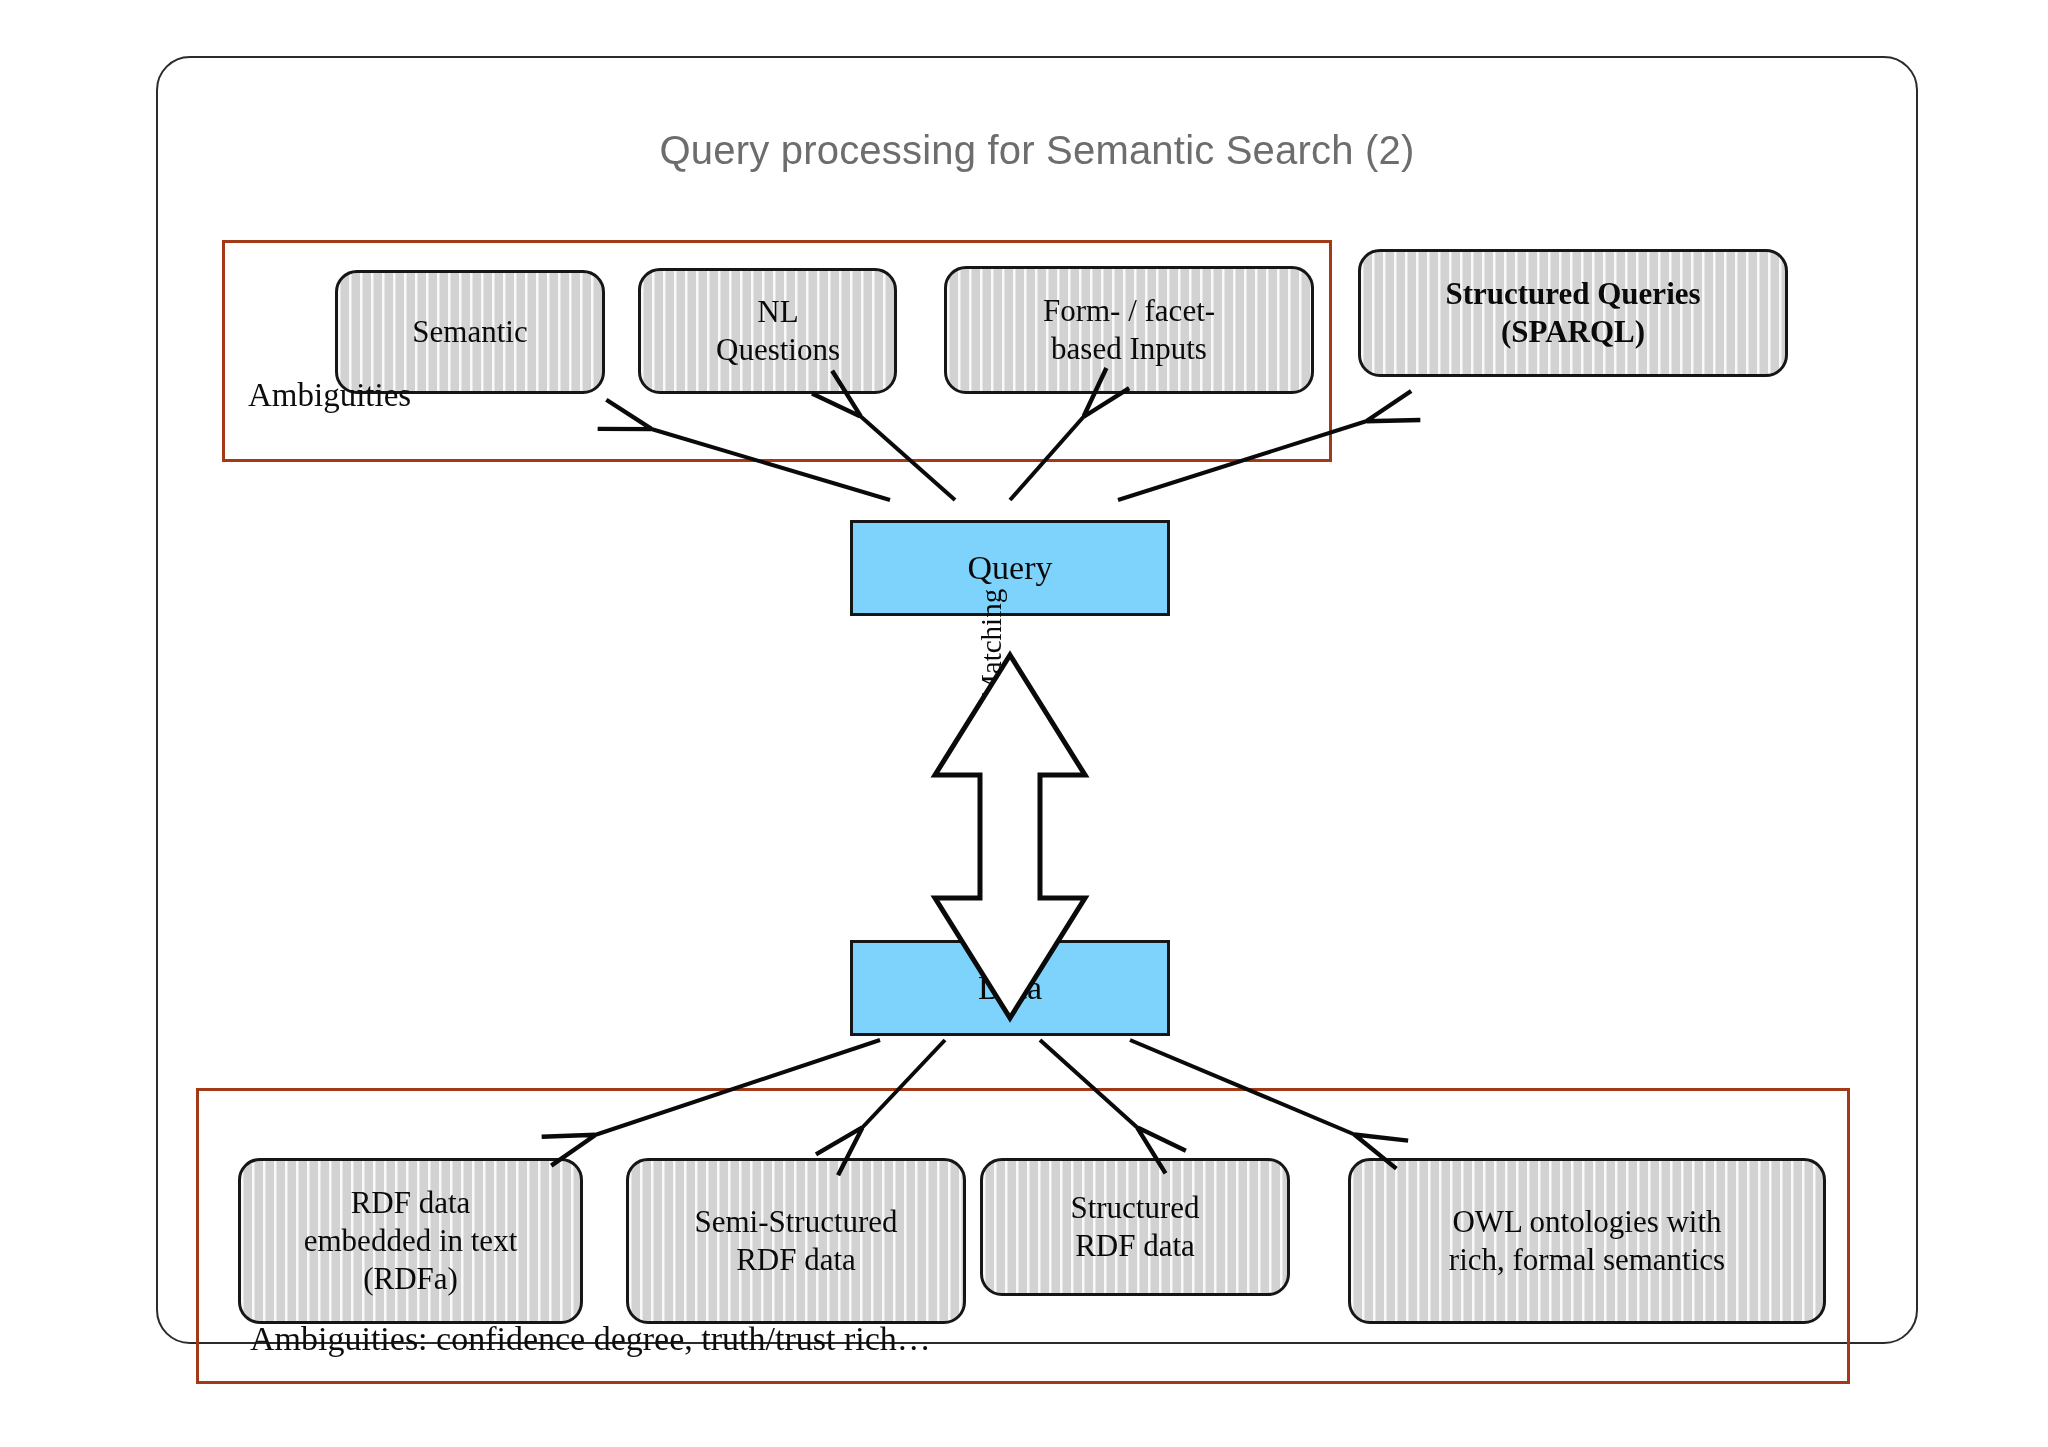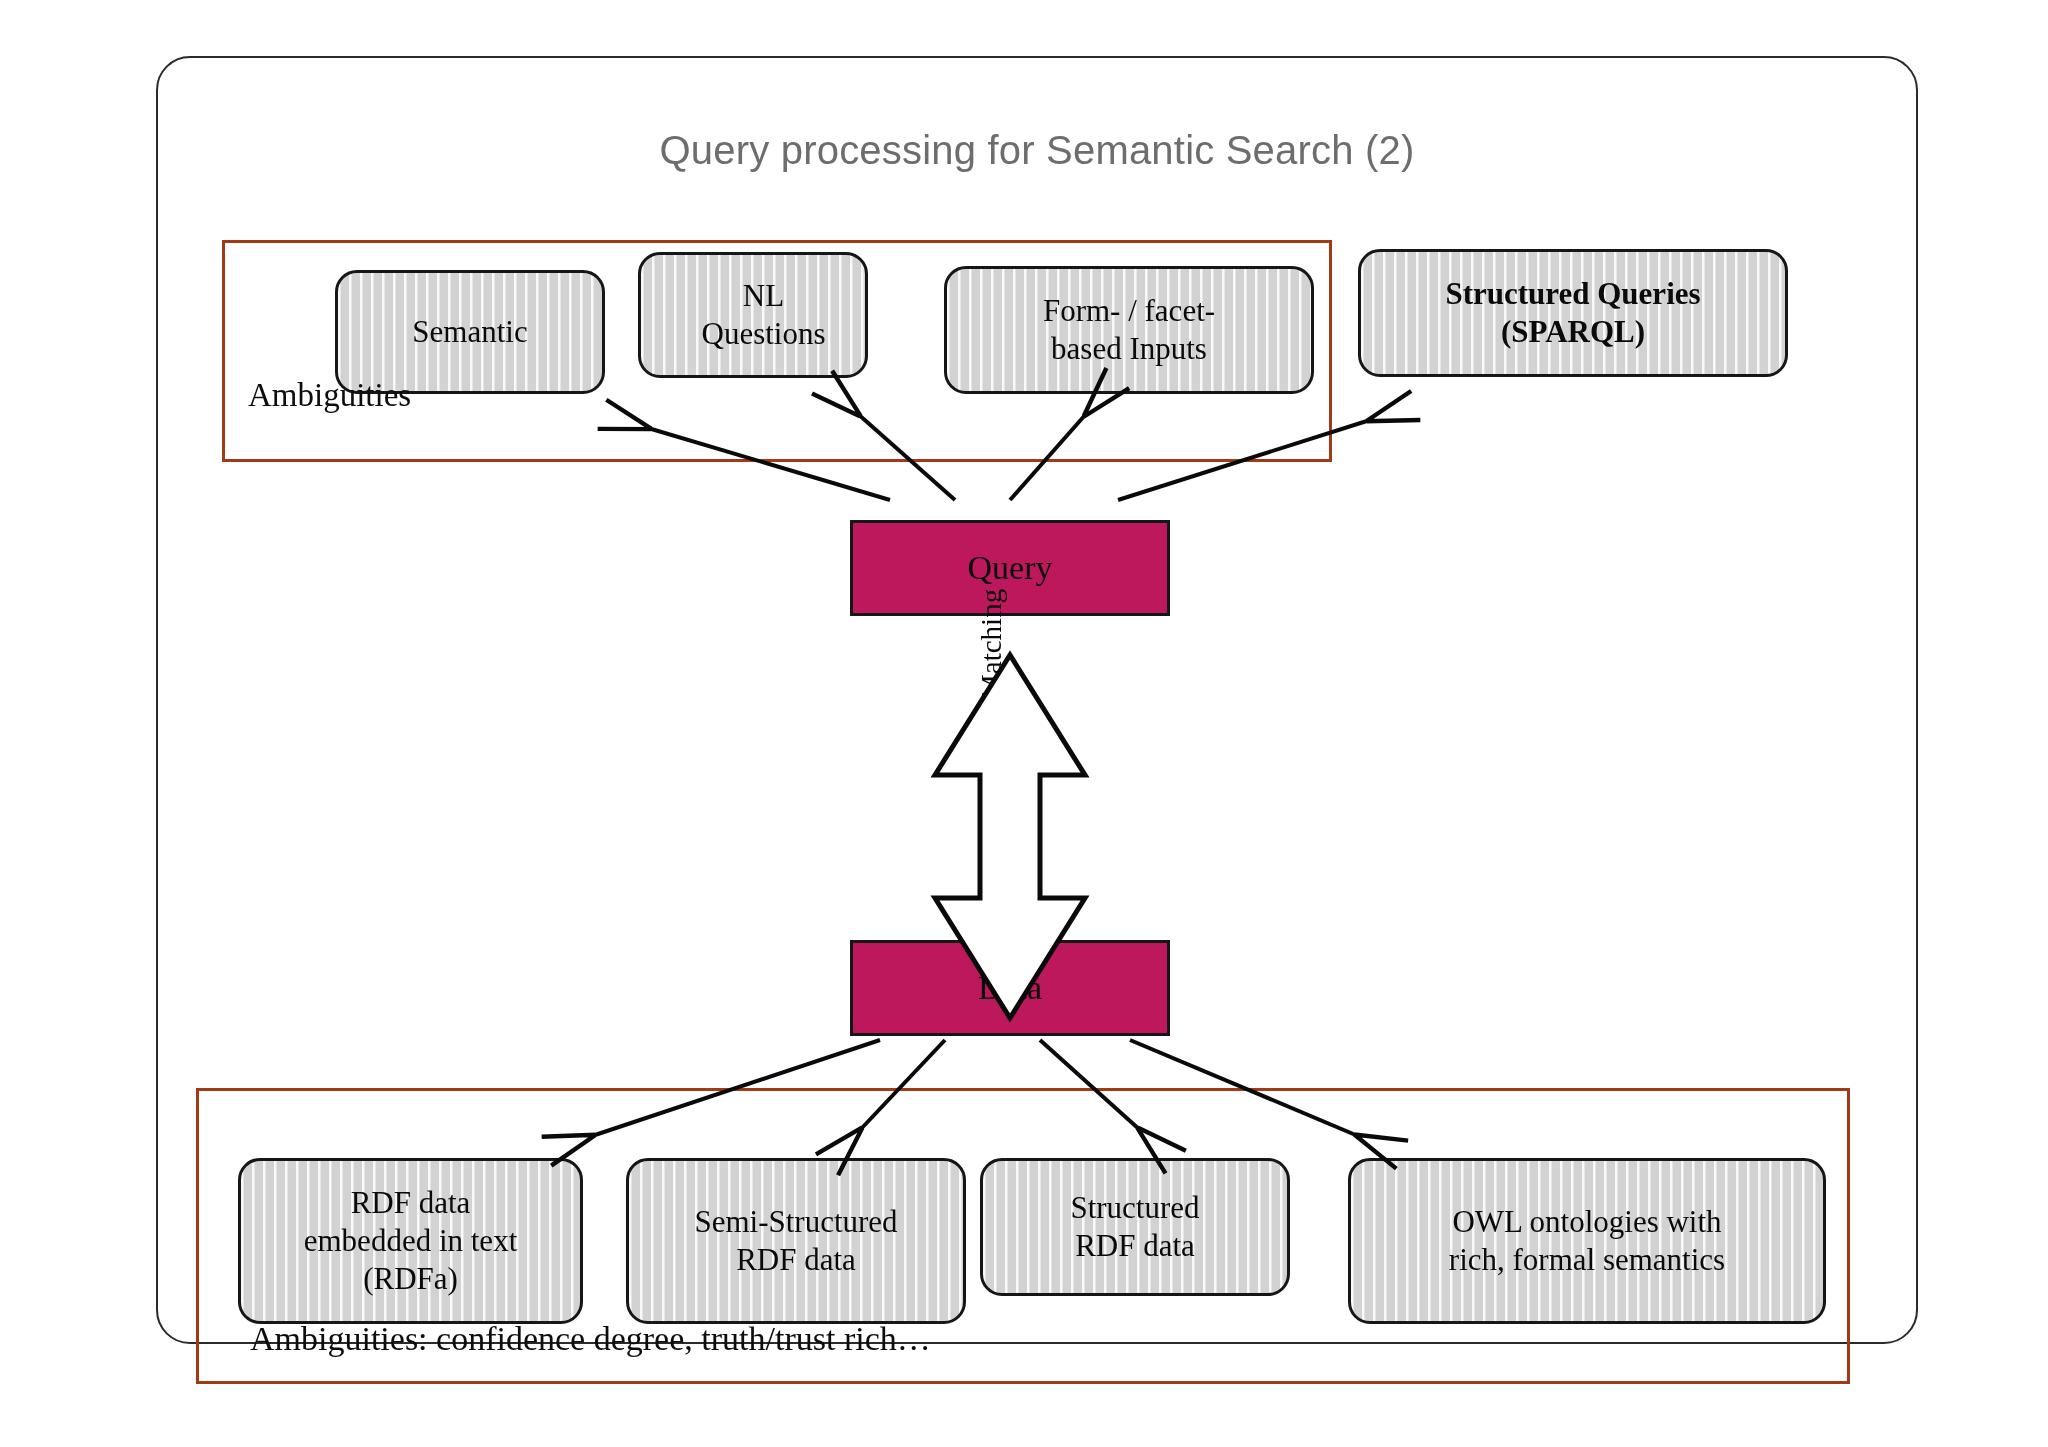--- a/index.html
+++ b/index.html
@@ -36,33 +36,33 @@
         rgba(190,190,190,.25) 3px,
         rgba(190,190,190,.25) 11px);
     display:flex;align-items:center;justify-content:center;
     text-align:center;line-height:1.22;font-size:31px;color:#0a0a0a;
     padding:4px 10px;
   }
   .shade-box .lbl{display:block;width:100%;}
 
   
   #box-keywords    {left:335px; top:270px; width:270px; height:124px;}
-  #box-nl          {left:638px; top:252px; width:230px; height:126px;padding-left:31px;}
+  #box-nl          {left:638px; top:268px; width:259px; height:126px;padding-left:31px;}
   #box-form        {left:944px; top:266px; width:370px; height:128px;}
   #box-structured  {left:1358px;top:249px; width:430px; height:128px;font-weight:bold;}
 
   
   #box-rdfa        {left:238px; top:1158px; width:345px; height:166px;}
   #box-semi        {left:610px; top:1158px; width:340px; height:166px;margin-left:16px;}
   #box-struct-rdf  {left:980px; top:1158px; width:310px; height:138px;}
   #box-owl         {left:1348px;top:1158px; width:478px; height:166px;}
 
   
   .plain-box{
-    position:absolute;box-sizing:border-box;background:#be185d;
+    position:absolute;box-sizing:border-box;background:#7dd3fc;
     border:3px solid #161616;
     display:flex;align-items:center;justify-content:center;
     font-size:34px;color:#0a0a0a;
   }
   #box-query{left:850px;top:520px;width:320px;height:96px;}
   #box-data {left:850px;top:940px;width:320px;height:96px;}
 
   
   #ambiguities-top{
     position:absolute;left:248px;top:377px;font-size:33px;color:#0d0d0d;

